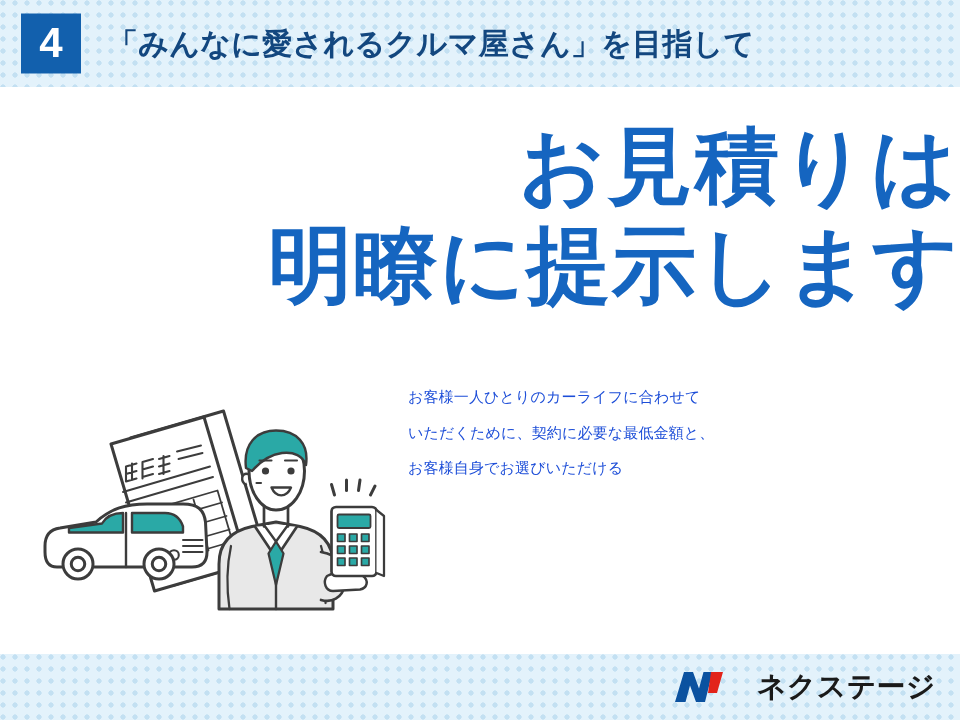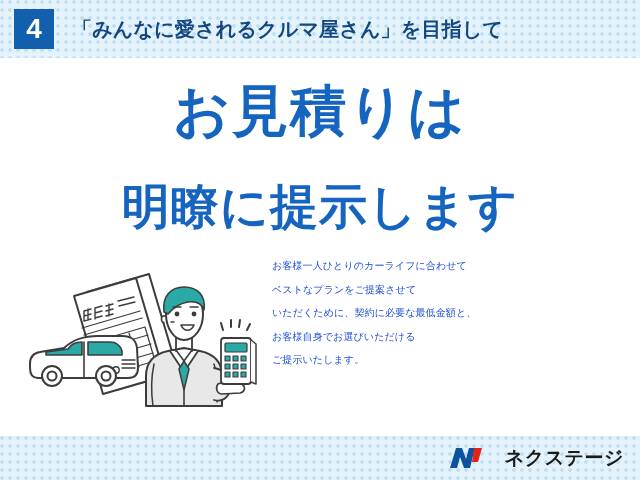--- a/index.html
+++ b/index.html
@@ -81,25 +81,25 @@
     text-align: center;
     color: #1565c0;
     font-weight: bold;
     letter-spacing: 2px;
     line-height: 1.18;
   }
   .headline-line {
     display: block;
     font-size: 56px;
     white-space: nowrap;
+    text-align: right;
   }
   .headline-line.line2 {
-    font-size: 48px;
+    font-size: 56px;
     letter-spacing: 1px;
-    margin-top: 35px;
   }
 
   
   .body-copy {
     position: absolute;
     left: 272px;
     top: 254px;
     width: 360px;
     color: #1d4ed8;
     font-size: 10px;
@@ -164,24 +164,22 @@
     </div>
   </div>
 
   <div class="headline">
     <span class="headline-line line1">お見積りは</span>
     <span class="headline-line line2">明瞭に提示します</span>
   </div>
 
   <div class="body-copy">
     <span>お客様一人ひとりのカーライフに合わせて</span>
-    <span>ベストなプランをご提案させて</span>
     <span>いただくために、契約に必要な最低金額と、</span>
     <span>お客様自身でお選びいただける</span>
-    <span>ご提示いたします。</span>
   </div>
 
   <div class="illustration">
     <svg viewBox="0 0 250 172" xmlns="http://www.w3.org/2000/svg">
       <g fill="none" stroke="#3c3c3c" stroke-width="2" stroke-linecap="round" stroke-linejoin="round">
 
         <g>
           <path d="M69 36 L131 18 L160 116 L98 134 Z" fill="#ffffff"></path>
         </g>
 

